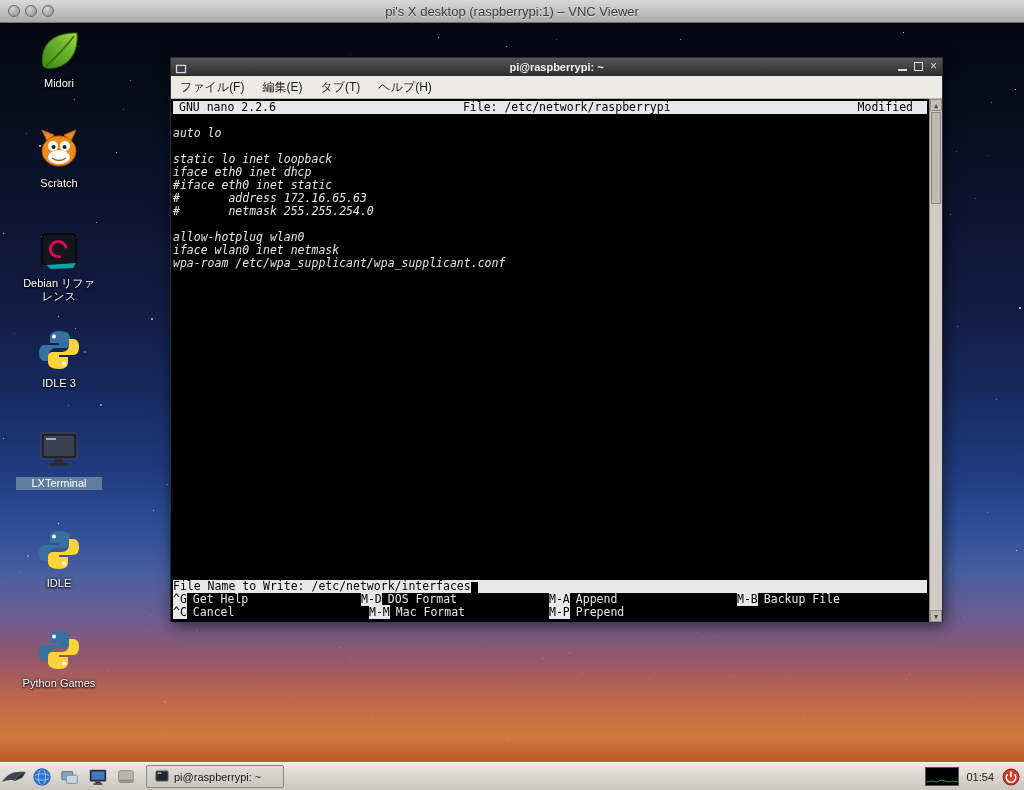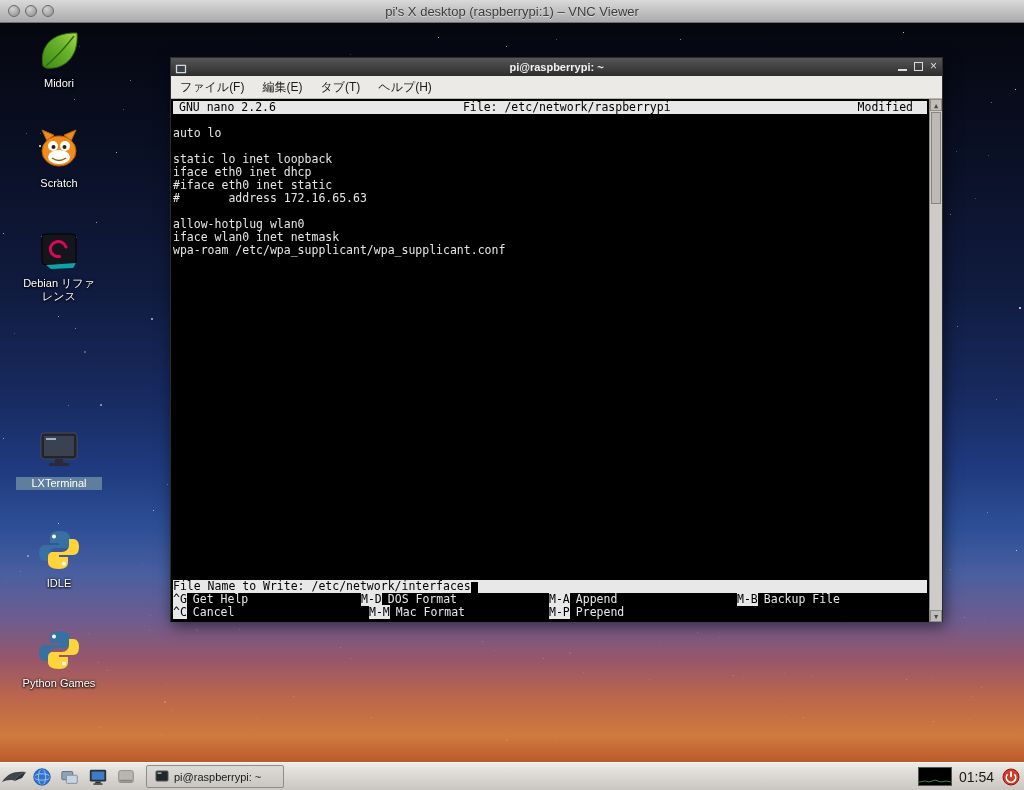--- a/index.html
+++ b/index.html
@@ -46,21 +46,21 @@
   .term-menubar{height:22px;background:#eceae6;border-bottom:1px solid #b8b4ae;
     display:flex;align-items:center;}
   .menu-item{font-size:12px;color:#1b1b1b;padding:3px 9px;}
   .term-content{position:relative;height:523px;background:#000;
     font-family:"DejaVu Sans Mono",monospace;font-size:11.5px;line-height:13px;color:#e6e6e6;}
 
   
   .nano-header{position:absolute;top:2px;left:2px;right:15px;height:13px;background:#e8e8e8;
     color:#000;display:flex;justify-content:space-between;padding:0 14px 0 6px;white-space:pre;}
   .nano-lines{position:absolute;top:15px;left:2px;right:15px;}
-  .nl{height:13px;white-space:pre;}
+  .nl{height:13px;white-space:pre;font-style:italic;}
   .nano-bottom{position:absolute;left:2px;right:15px;bottom:3px;}
   .nano-prompt{height:13px;background:#e8e8e8;color:#000;white-space:pre;}
   .cursor{display:inline-block;width:7px;height:11px;background:#000;vertical-align:text-bottom;}
   .srow{position:relative;height:13px;}
   .sc{position:absolute;top:0;white-space:pre;}
   .sc .key{background:#e8e8e8;color:#000;margin-right:6px;}
   .sc .slbl{color:#e6e6e6;}
 
   
   .term-scrollbar{position:absolute;top:0;right:0;width:13px;height:523px;background:#cfccc8;
@@ -75,21 +75,21 @@
   .taskbar{position:absolute;left:0;bottom:0;width:1024px;height:27px;z-index:3;
     background:linear-gradient(#eceae6,#c9c5c0);border-top:1px solid #f7f6f4;
     display:flex;align-items:center;}
   .tb-btn{width:26px;height:24px;display:flex;align-items:center;justify-content:center;margin:0 1px;}
   .tb-btn svg{display:block;}
   .task-button{height:21px;margin-left:6px;padding:0 8px;display:flex;align-items:center;gap:5px;
     background:linear-gradient(#dddbd7,#cac7c2);border:1px solid #8f8b85;border-radius:2px;
     font-size:11px;color:#1a1a1a;min-width:120px;}
   .tb-right{margin-left:auto;display:flex;align-items:center;gap:7px;padding-right:4px;}
   .cpu{width:34px;height:19px;background:#000;border:1px solid #555;box-sizing:border-box;}
-  .clock{font-size:14px;color:#1a1a1a;}
+  .clock{font-size:11px;color:#1a1a1a;}
   .power{width:19px;height:19px;display:flex;align-items:center;justify-content:center;}
 </style>
 </head>
 <body>
 
 <div class="screen">
 
   <div class="mac-titlebar">
     <div class="traffic">
       <span class="tl"></span>
@@ -381,20 +381,31 @@
       <div class="ic">
         <svg viewBox="0 0 44 44">
         <rect x="5" y="6" width="34" height="31" rx="4" fill="#15151e" stroke="#000"></rect>
         <path d="M9 37 L14 41 L36 40 L39 35 Z" fill="#0aa6a6"></path>
         <path d="M29 19 a8 7.5 0 1 0 -6.5 9.5" fill="none" stroke="#d70a53" stroke-width="3" stroke-linecap="round"></path>
           </svg>
       </div>
       <div class="dlabel">Debian リファレンス</div>
     </div>
 
+    <div class="dicon" style="top:306px">
+      <div class="ic">
+        <svg viewBox="0 0 44 44">
+        <path d="M22 3c-7 0-9 3-9 7v5h9v2H8c-4 0-6 3-6 8s2 8 6 8h4v-6c0-4 3-7 7-7h9c3 0 5-2 5-5v-5c0-4-3-7-11-7z" fill="#3771a1"></path>
+        <path d="M22 41c7 0 9-3 9-7v-5h-9v-2h14c4 0 6-3 6-8s-2-8-6-8h-4v6c0 4-3 7-7 7h-9c-3 0-5 2-5 5v5c0 4 3 7 11 7z" fill="#ffd43b"></path>
+        <circle cx="17" cy="8.5" r="2" fill="#fff"></circle>
+            <circle cx="27" cy="35.5" r="2" fill="#fff"></circle>
+          </svg>
+      </div>
+      <div class="dlabel">IDLE 3</div>
+    </div>
 
     <div class="dicon" style="top:406px">
       <div class="ic">
         <svg viewBox="0 0 44 44">
         <rect x="4" y="5" width="36" height="26" rx="3" fill="#23232b" stroke="#4a4a55"></rect>
         <rect x="7" y="8" width="30" height="20" fill="#3a4150"></rect>
         <rect x="9" y="10" width="10" height="2" fill="#9fb2c8"></rect>
         <rect x="18" y="31" width="8" height="4" fill="#2b2b33"></rect>
         <rect x="12" y="35" width="20" height="3" rx="1" fill="#2b2b33"></rect>
           </svg>
@@ -454,20 +465,21 @@
           <span>Modified</span>
         </div>
         <div class="nano-lines">
           <div class="nl"></div>
           <div class="nl">auto lo</div>
           <div class="nl"></div>
           <div class="nl">static lo inet loopback</div>
           <div class="nl">iface eth0 inet dhcp</div>
           <div class="nl">#iface eth0 inet static</div>
           <div class="nl">#       address 172.16.65.63</div>
+          <div class="nl">#       netmask 255.255.254.0</div>
           <div class="nl"></div>
           <div class="nl">allow-hotplug wlan0</div>
           <div class="nl">iface wlan0 inet netmask</div>
           <div class="nl">wpa-roam /etc/wpa_supplicant/wpa_supplicant.conf</div>
         </div>
         <div class="nano-bottom">
           <div class="nano-prompt"><span>File Name to Write: /etc/network/interfaces</span><span class="cursor"></span></div>
           <div class="srow">
             <span class="sc" style="left:0"><span class="key">^G</span><span class="slbl">Get Help</span></span>
             <span class="sc" style="left:188px"><span class="key">M-D</span><span class="slbl">DOS Format</span></span>

